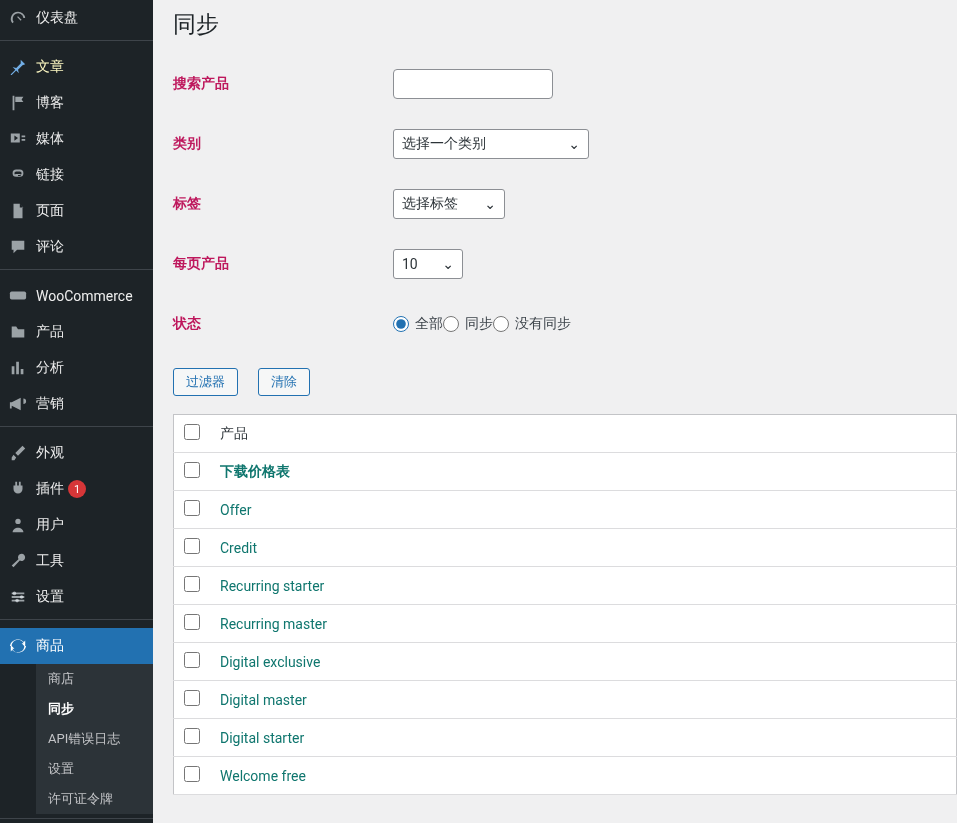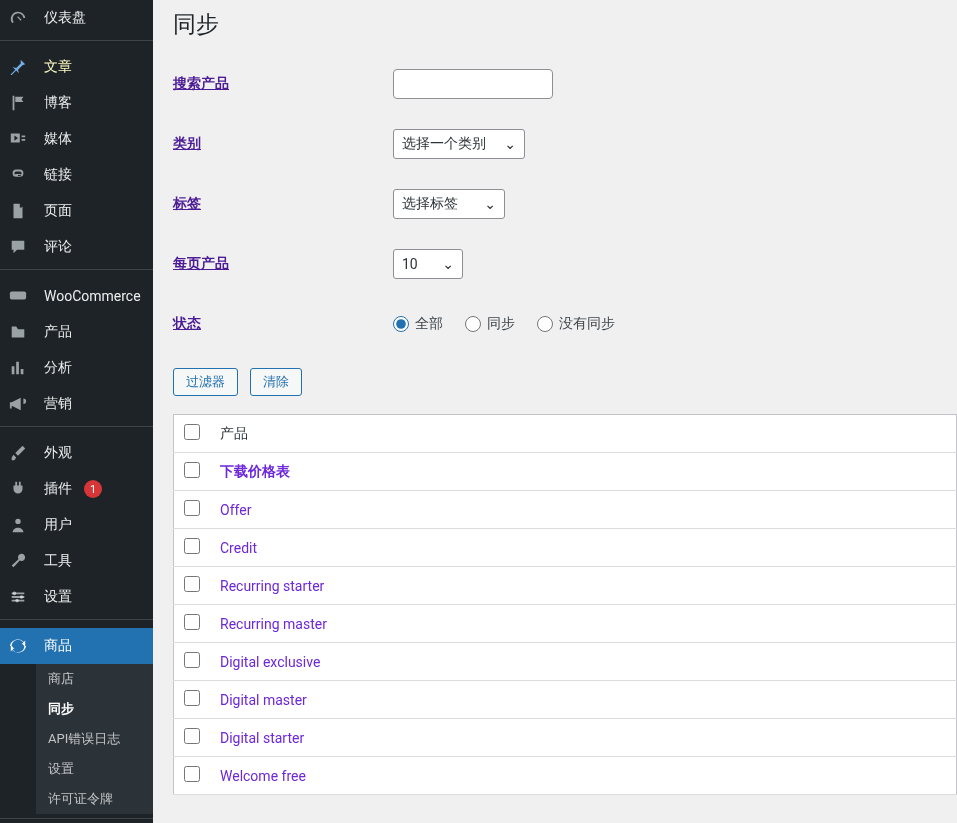--- a/index.html
+++ b/index.html
@@ -24,21 +24,20 @@
       overflow: visible;
     }
     .menu-item {
       display: flex;
       align-items: center;
       padding: 8px 8px;
       cursor: pointer;
       font-size: 14px;
       color: #eee;
       position: relative;
-      gap: 8px;
     }
     .menu-item .icon {
       width: 20px;
       height: 20px;
       display: inline-flex;
       align-items: center;
       justify-content: center;
       margin-right: 8px;
       color: rgba(240,246,252,0.6);
       flex-shrink: 0;
@@ -97,21 +96,21 @@
     }
     .page-title {
       font-size: 23px;
       font-weight: 400;
       margin: 0 0 14px 0;
       padding-top: 9px;
       color: #1d2327;
     }
     .form-table { width: 100%; }
     .form-row { display: flex; align-items: center; min-height: 60px; }
-    .form-label { width: 220px; font-weight: 600; font-size: 14px; color:#4c1d95;text-decoration:underline; }
+    .form-label { width: 220px; font-weight: 600; font-size: 14px; color:#be185d; }
     .form-field { flex: 1; }
 
     .txt-input {
       height: 30px;
       border: 1px solid #8c8f94;
       border-radius: 4px;
       padding: 0 8px;
       width: 160px;
       font-size: 14px;
       background: #fff;
@@ -125,25 +124,25 @@
       border-radius: 3px;
       height: 30px;
       padding: 0 8px;
       font-size: 14px;
       background: #fff;
       color: #2c3338;
       cursor: pointer;
     }
     .select-like .chev { margin-left: 10px; color: #2c3338; }
 
-    .radio-group { display: flex; align-items: flex-end; gap: 22px; font-size: 14px; }
+    .radio-group { display: flex; align-items: flex-end; font-size: 14px; }
     .radio-opt { display: inline-flex; align-items: center; gap: 6px; }
     .radio-opt input { width: 16px; height: 16px; accent-color: #2271b1; }
 
-    .btn-row { margin: 14px 0 18px; display: flex; gap: 12px; }
+    .btn-row { margin: 14px 0 18px; display: flex; gap: 20px; }
     .wp-btn {
       border: 1px solid #2271b1;
       color: #2271b1;
       background: #f6f7f7;
       border-radius: 3px;
       padding: 4px 12px;
       font-size: 13px;
       cursor: pointer;
     }
 
@@ -157,21 +156,21 @@
     }
     .prod-table th, .prod-table td {
       text-align: left;
       padding: 9px 10px;
       border-bottom: 1px solid #dcdcde;
       font-size: 14px;
       vertical-align: middle;
     }
     .prod-table th { font-weight: 400; color:#2c3338; }
     .check-col { width: 32px; }
-    .prod-link { color: #6d28d9; text-decoration: none; cursor: pointer; }
+    .prod-link { color: #0f766e; text-decoration: none; cursor: pointer; }
     .prod-link.bold { font-weight: 600; }
     input.row-check { width: 16px; height: 16px; border: 1px solid #8c8f94; border-radius:3px; }
 
     svg { width: 18px; height: 18px; }
   </style>
 </head>
 <body>
 
 <div class="sidebar">
 
@@ -361,21 +360,21 @@
     <div class="form-row">
       <div class="form-label">搜索产品</div>
       <div class="form-field">
         <input class="txt-input" type="text" value="" style="">
       </div>
     </div>
 
     <div class="form-row">
       <div class="form-label">类别</div>
       <div class="form-field">
-        <div class="select-like" style="width:132px">
+        <div class="select-like" style="width:196px">
           <span>选择一个类别</span>
           <span class="chev">⌄</span>
         </div>
       </div>
     </div>
 
     <div class="form-row">
       <div class="form-label">标签</div>
       <div class="form-field">
         <div class="select-like" style="width:112px">

